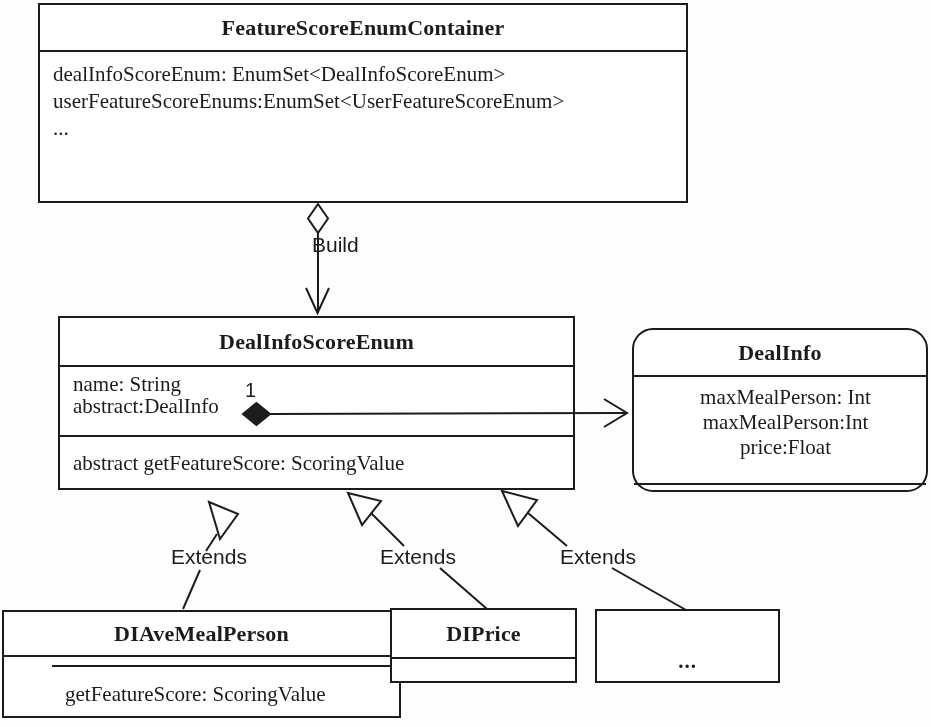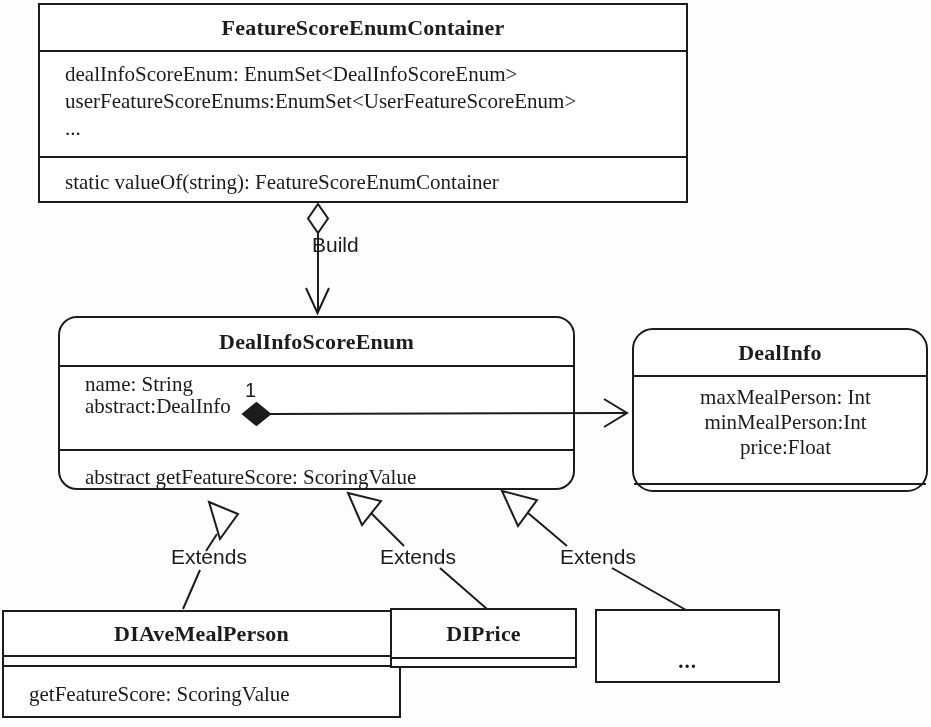--- a/index.html
+++ b/index.html
@@ -27,21 +27,21 @@
     justify-content: center;
     font-weight: bold;
     font-size: 22px;
     letter-spacing: 0.2px;
     flex: 0 0 auto;
   }
   .uml-section {
     border-top: 2px solid #1c1c1c;
     box-sizing: border-box;
     font-size: 21px;
-    padding-left: 25px;
+    padding-left: 13px;
     flex: 0 0 auto;
   }
   .uml-section.grow { flex: 1 1 auto; }
   .uml-line { white-space: nowrap; }
   .conn-layer {
     position: absolute;
     left: 0; top: 0;
     width: 931px; height: 727px;
     pointer-events: none;
     z-index: 5;
@@ -70,55 +70,52 @@
 
 <div class="canvas">
 
   <div class="uml-class" style="left:38px; top:3px; width:650px; height:200px;">
     <div class="uml-title" style="height:45px;">FeatureScoreEnumContainer</div>
     <div class="uml-section" style="height:106px; padding-top:9px; line-height:27px;">
       <div class="uml-line">dealInfoScoreEnum: EnumSet&lt;DealInfoScoreEnum&gt;</div>
       <div class="uml-line">userFeatureScoreEnums:EnumSet&lt;UserFeatureScoreEnum&gt;</div>
       <div class="uml-line">...</div>
     </div>
-    <div class="uml-section grow" style="padding-top:11px; line-height:27px;">
-      <div class="uml-line">static valueOf(string): FeatureScoreEnumContainer</div>
-    </div>
   </div>
 
-  <div class="uml-class" style="left:58px; top:316px; width:517px; height:174px;border-radius:19px;">
+  <div class="uml-class" style="left:58px; top:316px; width:517px; height:174px;">
     <div class="uml-title" style="height:47px;">DealInfoScoreEnum</div>
-    <div class="uml-section" style="height:84px; padding-top:6px; line-height:22px;">
+    <div class="uml-section" style="height:70px; padding-top:6px; line-height:22px;">
       <div class="uml-line">name: String</div>
       <div class="uml-line">abstract:DealInfo</div>
     </div>
     <div class="uml-section grow" style="padding-top:13px; line-height:27px;">
       <div class="uml-line">abstract getFeatureScore: ScoringValue</div>
     </div>
   </div>
 
   <div class="uml-class" style="left:632px; top:328px; width:296px; height:164px;border-radius:21px;">
     <div class="uml-title" style="height:45px;">DealInfo</div>
     <div class="uml-section" style="height:108px; padding-top:8px; padding-left:11px; line-height:25px;text-align:center;">
       <div class="uml-line">maxMealPerson: Int</div>
-      <div class="uml-line">minMealPerson:Int</div>
+      <div class="uml-line">maxMealPerson:Int</div>
       <div class="uml-line">price:Float</div>
     </div>
     <div class="uml-section grow"></div>
   </div>
 
   <div class="uml-class" style="left:2px; top:610px; width:399px; height:108px;">
     <div class="uml-title" style="height:43px;">DIAveMealPerson</div>
     <div class="uml-section" style="height:10px;"></div>
-    <div class="uml-section grow" style="padding-top:14px; line-height:27px;">
+    <div class="uml-section grow" style="padding-top:14px; line-height:27px;margin-left:48px;">
       <div class="uml-line">getFeatureScore: ScoringValue</div>
     </div>
   </div>
 
-  <div class="uml-class" style="left:390px; top:608px; width:187px; height:60px;">
+  <div class="uml-class" style="left:390px; top:608px; width:187px; height:75px;">
     <div class="uml-title" style="height:47px;">DIPrice</div>
     <div class="uml-section grow"></div>
   </div>
 
   <div class="uml-class" style="left:595px; top:609px; width:185px; height:74px;">
     <div class="dots-label">...</div>
   </div>
 
   <svg class="conn-layer" viewBox="0 0 931 727" xmlns="http://www.w3.org/2000/svg">
 

